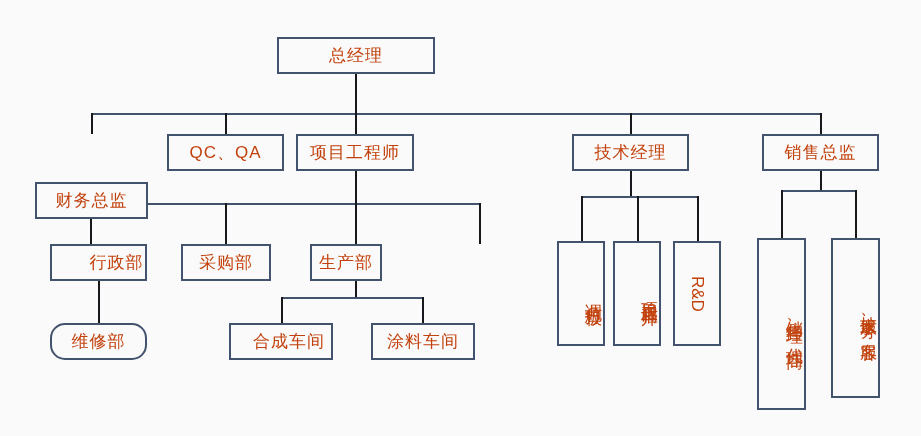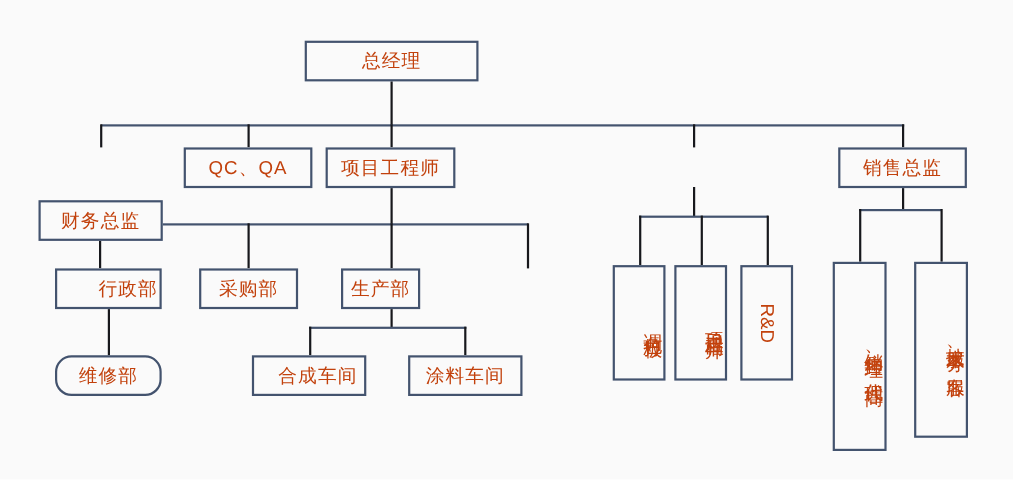--- a/index.html
+++ b/index.html
@@ -96,20 +96,21 @@
   <div class="connector v dark" style="left:422px; top:297px; height:26px;"></div>
 
   <div class="node" style="left:277px; top:37px; width:158px; height:37px;">总经理</div>
 
   <div class="node" style="left:35px; top:134px; width:113px; height:37px;margin-top:48px;">财务总监</div>
 
   <div class="node" style="left:167px; top:134px; width:117px; height:37px;">QC、QA</div>
 
   <div class="node" style="left:296px; top:134px; width:118px; height:37px;">项目工程师</div>
 
+  <div class="node" style="left:572px; top:134px; width:117px; height:37px;">技术经理</div>
 
   <div class="node" style="left:762px; top:134px; width:117px; height:37px;">销售总监</div>
 
   <div class="node" style="left:50px; top:244px; width:97px; height:37px;padding-left:36px;">行政部</div>
 
   <div class="node" style="left:181px; top:244px; width:90px; height:37px;">采购部</div>
 
   <div class="node" style="left:310px; top:244px; width:72px; height:37px;">生产部</div>
 
 

